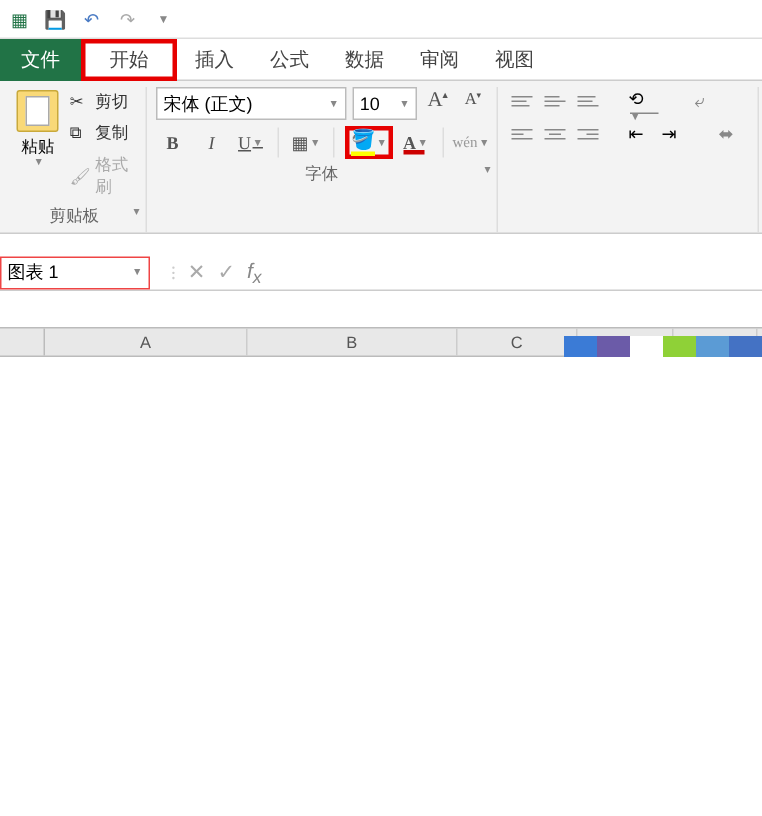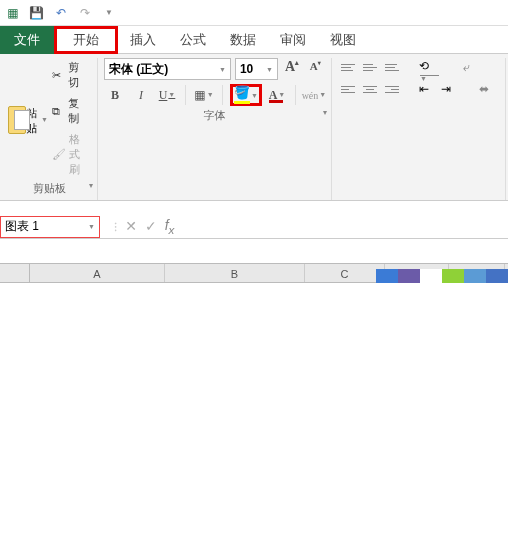--- a/index.html
+++ b/index.html
@@ -10,28 +10,28 @@
 .tab { padding: 0 12px; height: 28px; line-height: 28px; color: #444; cursor: pointer; font-size: 13px; }
 .tab.file { background: #217346; color: #fff; padding: 0 14px; }
 .tab.highlighted { border: 3px solid #e60000; line-height: 22px; height: 28px; padding: 0 16px; }
 .tab.design { position: absolute; right: 0; }
 .ribbon-body { background: #f3f3f3; border-bottom: 1px solid #ccc; padding: 4px 2px 0; display: flex; }
 .group { border-right: 1px solid #ddd; padding: 0 6px 2px; display: flex; flex-direction: column; }
 .group-label { text-align: center; font-size: 11px; color: #666; padding: 2px 0; position: relative; }
 .group-label::after { content: "▾"; font-size: 8px; position: absolute; right: -2px; color: #888; }
 .clipboard-grp { width: 96px; }
 .clipboard-grp .top { display: flex; gap: 2px; flex: 1; }
-.paste-btn { display: flex; flex-direction: row; align-items: center; width: 40px; padding-top: 2px; cursor: pointer; }
+.paste-btn { display: flex; flex-direction: column; align-items: center; width: 40px; padding-top: 2px; cursor: pointer; }
 .paste-icon { width: 28px; height: 28px; background: #f9d978; border: 1px solid #c9a93b; border-radius: 2px; position: relative; }
 .paste-icon::before { content: ""; position: absolute; top: 3px; left: 5px; width: 14px; height: 18px; background: #fff; border: 1px solid #aaa; }
 .small-btns { display: flex; flex-direction: column; gap: 2px; font-size: 11px; color: #333; }
 .small-btns span { display: flex; align-items: center; gap: 3px; cursor: pointer; padding: 1px; }
 .sb-icon { width: 14px; height: 14px; display: inline-block; }
 .font-grp { width: 234px; }
-.font-row { display: flex; align-items: center; gap: 4px; margin-bottom: 4px; font-weight: bold; }
+.font-row { display: flex; align-items: center; gap: 4px; margin-bottom: 4px; }
 .font-sel { width: 130px; height: 22px; border: 1px solid #bbb; padding: 0 4px; font-size: 12px; display: flex; align-items: center; justify-content: space-between; background: #fff; cursor: pointer; }
 .size-sel { width: 44px; height: 22px; border: 1px solid #bbb; padding: 0 4px; font-size: 12px; display: flex; align-items: center; justify-content: space-between; background: #fff; cursor: pointer; }
 .aa-btn { width: 20px; height: 20px; cursor: pointer; color: #555; font-family: serif; text-align: center; }
 .font-row2 { display: flex; align-items: center; gap: 4px; }
 .fmt-btn { width: 22px; height: 22px; display: flex; align-items: center; justify-content: center; cursor: pointer; font-family: "Times New Roman", serif; color: #555; }
 .fmt-btn.b { font-weight: bold; }
 .fmt-btn.i { font-style: italic; }
 .fmt-btn.u { text-decoration: underline; }
 .dd-arrow { font-size: 7px; color: #888; margin-left: 1px; }
 .sep { width: 1px; height: 20px; background: #ddd; margin: 0 3px; }

